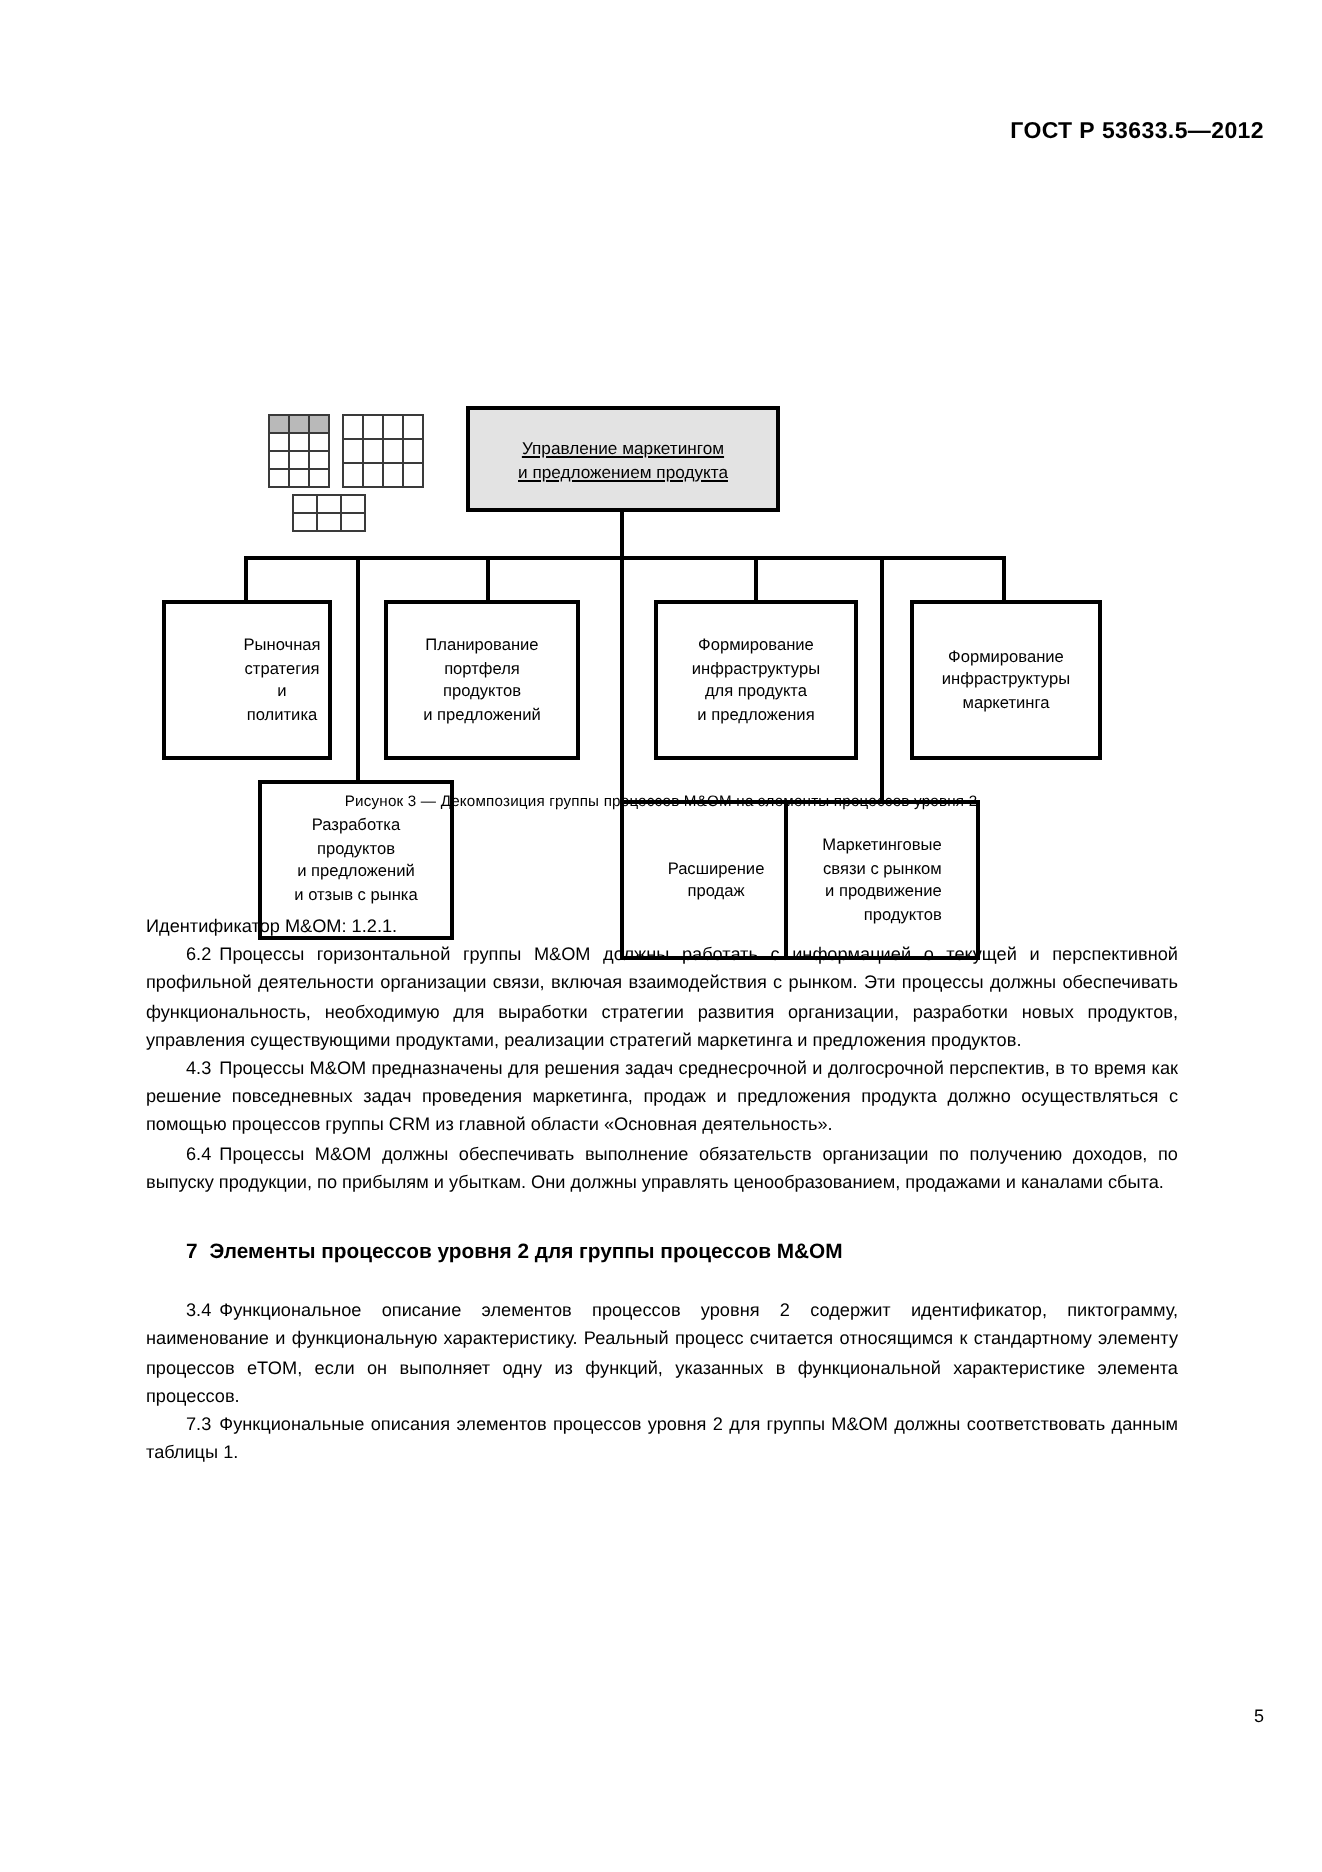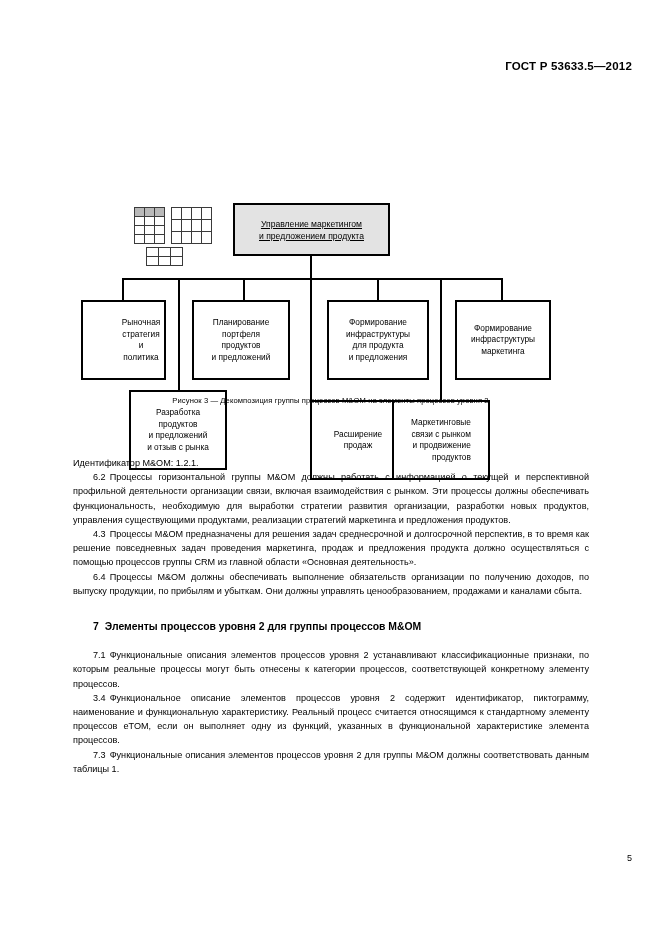--- a/index.html
+++ b/index.html
@@ -304,20 +304,19 @@
 
   <p><span class="para-num">6.2</span><span>Процессы горизонтальной группы M&amp;OM должны работать с информацией о текущей и перспективной профильной деятельности организации связи, включая взаимодействия с рынком. Эти процессы должны обеспечивать функциональность, необходимую для выработки стратегии развития организации, разработки новых продуктов, управления существующими продуктами, реализации стратегий маркетинга и предложения продуктов.</span></p>
 
   <p><span class="para-num">4.3</span><span>Процессы M&amp;OM предназначены для решения задач среднесрочной и долгосрочной перспектив, в то время как решение повседневных задач проведения маркетинга, продаж и предложения продукта должно осуществляться с помощью процессов группы CRM из главной области «Основная деятельность».</span></p>
 
   <p><span class="para-num">6.4</span><span>Процессы M&amp;OM должны обеспечивать выполнение обязательств организации по получению доходов, по выпуску продукции, по прибылям и убыткам. Они должны управлять ценообразованием, продажами и каналами сбыта.</span></p>
 
 
   <p class="section-head"><span class="num">7</span><span>Элементы процессов уровня 2 для группы процессов M&amp;OM</span></p>
 
-  <p><span class="para-num">7.1</span><span>Функциональные описания элементов процессов уровня 2 устанавливают классификационные признаки, по которым реальные процессы могут быть отнесены к категории процессов, соответствующей конкретному элементу процессов.</span></p>
 
   <p><span class="para-num">3.4</span><span>Функциональное описание элементов процессов уровня 2 содержит идентификатор, пиктограмму, наименование и функциональную характеристику. Реальный процесс считается относящимся к стандартному элементу процессов eTOM, если он выполняет одну из функций, указанных в функциональной характеристике элемента процессов.</span></p>
 
   <p><span class="para-num">7.3</span><span>Функциональные описания элементов процессов уровня 2 для группы M&amp;OM должны соответствовать данным таблицы 1.</span></p>
 </div>
 
 <div class="page-number">5</div>
 
 </body></html>

